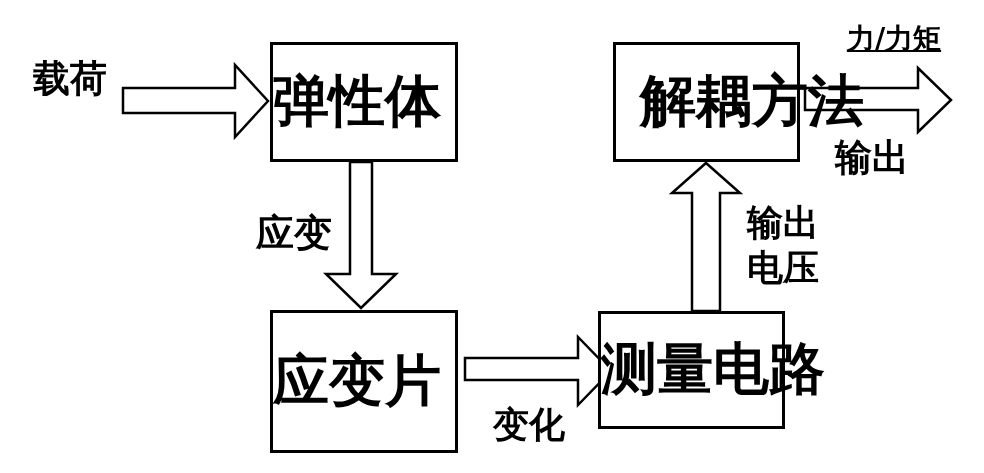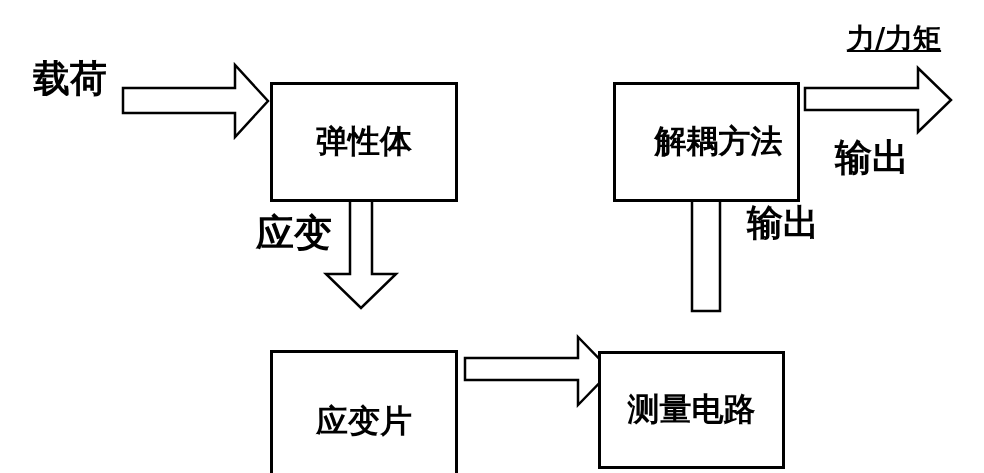--- a/index.html
+++ b/index.html
@@ -23,26 +23,25 @@
     stroke: #000000;
     stroke-width: 2.5;
     stroke-linejoin: miter;
   }
   .node {
     position: absolute;
     border: 3px solid #000000;
     background: #ffffff;
     display: flex;
     align-items: center;
-    justify-content: center;
-    font-size: 32px;
+    justify-content: flex-start;
+    font-size: 56px;
     font-weight: 700;
     letter-spacing: 0px;
     white-space: nowrap;
-    margin-top: 40px;
   }
   .box-elastic       { left: 270px; top: 42px;  width: 188px; height: 120px; }
   .box-decoupling    { left: 613px; top: 42px;  width: 187px; height: 120px; padding-left: 24px; }
   .box-strain-gauge  { left: 270px; top: 310px; width: 188px; height: 143px; }
   .box-circuit       { left: 598px; top: 311px; width: 187px; height: 118px; }
   .edge-label {
     position: absolute;
     font-weight: 700;
     text-align: center;
     white-space: nowrap;
@@ -85,22 +84,24 @@
     <span>测量电路</span>
   </div>
 
   <div class="edge-label lbl-input-load">
     <div>载荷</div>
   </div>
 
   <div class="edge-label lbl-strain">应变</div>
 
 
+  <div class="edge-label lbl-change">变化</div>
 
   <div class="edge-label lbl-out-voltage">
     <div>输出</div>
+    <div>电压</div>
   </div>
 
   <div class="edge-label lbl-force-torque">力/力矩</div>
 
   <div class="edge-label lbl-output">输出</div>
 
 </div>
 
 </body></html>

